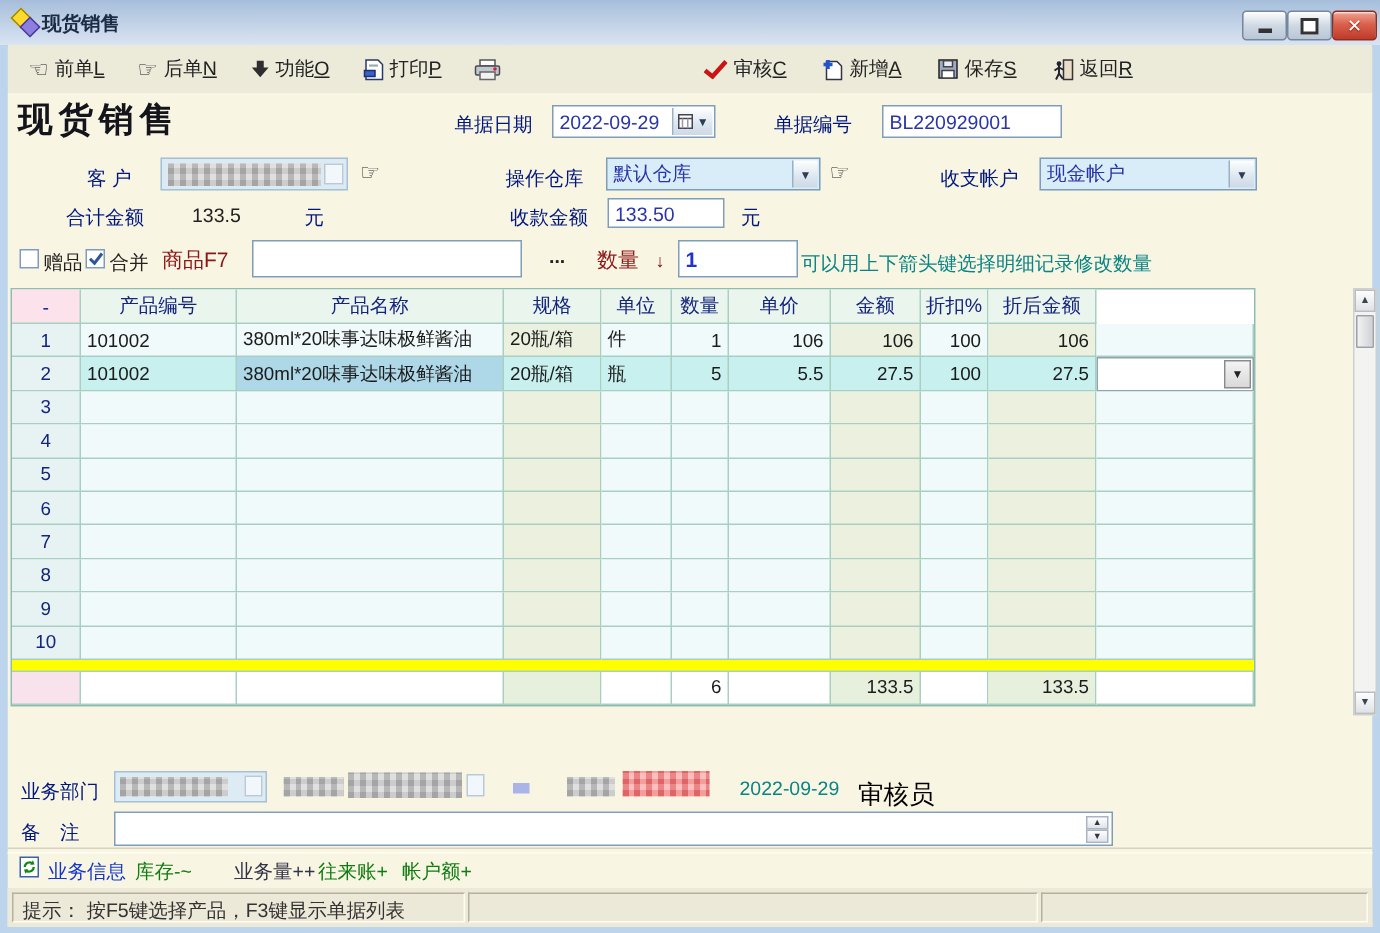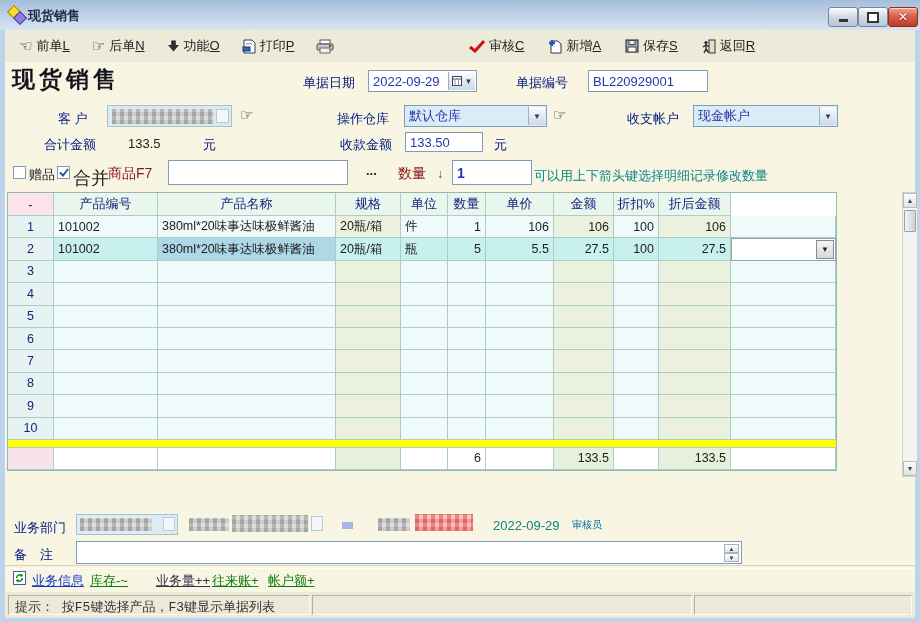--- a/index.html
+++ b/index.html
@@ -81,25 +81,25 @@
   
   .sbar{left:902px;top:192px;width:16px;height:285px;background:#f3f3f1;border:1px solid #cfcfcb;box-sizing:border-box;}
   .sbtn{position:absolute;left:0;width:14px;height:15px;background:linear-gradient(#fdfdfd,#dfe2e6);
     border:1px solid #b9bcc0;box-sizing:border-box;display:flex;align-items:center;justify-content:center;
     font-size:7px;color:#3c4450;}
   .sthumb{position:absolute;left:1px;top:17px;width:12px;height:22px;background:linear-gradient(90deg,#f2f2f2,#cfd2d6);
     border:1px solid #9aa0a8;box-sizing:border-box;border-radius:1px;}
   
   .teal{color:#0a8585;}
   .sep{height:2px;border-top:1px solid #d6d2bd;border-bottom:1px solid #fffdf2;}
-  .lk{font-size:13px;cursor:default;text-decoration:underline;}
+  .lk{font-size:13px;cursor:default;}
   .lk-blue{color:#1536cc;}
   .lk-green{color:#0f7d10;}
   .lk-dark{color:#33334a;}
-  .statusbar{left:5px;top:592px;width:910px;height:26px;background:#ece9d8;font-family:Liberation Mono, monospace;}
+  .statusbar{left:5px;top:592px;width:910px;height:26px;background:#ece9d8;}
   .spanel{position:absolute;top:3px;height:20px;border:1px solid #b5b19c;border-right-color:#fffdf0;
     border-bottom-color:#fffdf0;box-sizing:border-box;}
   .spin{display:flex;flex-direction:column;position:absolute;right:2px;top:2px;width:15px;height:18px;}
   .spin div{flex:1;background:linear-gradient(#fefefe,#dfe4ea);border:1px solid #aab4c0;font-size:6px;
     color:#334;display:flex;align-items:center;justify-content:center;}
   svg{display:block;}
 </style>
 </head>
 <body>
 
@@ -255,21 +255,21 @@
     </div>
   <div class="abs lab" style="left:494px;top:136px">元</div>
 
   <div class="abs cb" style="left:13px;top:166px"></div>
   <div class="abs" style="left:29px;top:166px;font-size:13px;color:#222">赠品</div>
   <div class="abs cb" style="left:57px;top:166px">
     <svg width="10" height="9" viewBox="0 0 10 9">
         <polyline points="1,4.5 4,7.5 9,1" fill="none" stroke="#2b579a" stroke-width="2"></polyline>
       </svg>
   </div>
-  <div class="abs" style="left:73px;top:166px;font-size:18px;color:#222">合并</div>
+  <div class="abs" style="left:73px;top:166px;font-size:13px;color:#222">合并</div>
   <div class="abs maroon" style="left:108px;top:165px">商品F7</div>
   <input class="abs field" style="left: 168px; top: 160px; width: 180px; height: 25px;" value="">
   <div class="abs" style="left:366px;top:163px;font-size:13px;font-weight:bold;color:#222">...</div>
   <div class="abs maroon" style="left:398px;top:165px">数量</div>
   <div class="abs" style="left:437px;top:167px;font-size:12px;color:#7a2020">↓</div>
   <input class="abs field" style="left: 452px; top: 160px; width: 80px; height: 25px; color: rgb(34, 51, 204); font-weight: bold; font-size: 14px;" value="1">
   <div class="abs hint" style="left:534px;top:167px">可以用上下箭头键选择明细记录修改数量</div>
 
   <div class="abs grid">
     <div class="grow hrow">
@@ -445,21 +445,21 @@
     <div class="abs censored" style="left:3px;top:3px;width:72px;height:13px"></div>
     <div class="abs mini-sq" style="right:2px;top:2px;width:12px;height:14px"></div>
   </div>
   <div class="abs censored" style="left:189px;top:518px;width:40px;height:13px"></div>
   <div class="abs censored" style="left:232px;top:515px;width:76px;height:17px"></div>
   <div class="abs mini-sq" style="left:311px;top:516px;width:12px;height:15px"></div>
   <div class="abs" style="left:342px;top:522px;width:11px;height:7px;background:#aab4e8"></div>
   <div class="abs censored" style="left:378px;top:518px;width:32px;height:13px"></div>
   <div class="abs censored redx" style="left:415px;top:514px;width:58px;height:17px"></div>
   <div class="abs teal" style="left:493px;top:518px;font-size:13px">2022-09-29</div>
-  <div class="abs" style="left:572px;top:518px;font-size:10px;color:#0369a1">审核员</div>
+  <div class="abs" style="left:572px;top:518px;font-size:17px;color:#000000">审核员</div>
 
   <div class="abs lab" style="left:14px;top:546px">备　注</div>
   <div class="abs field" style="left:76px;top:541px;width:666px;height:23px">
     <span></span>
     <div class="spin">
         <div>▲</div>
         <div>▼</div>
       </div>
   </div>
 

